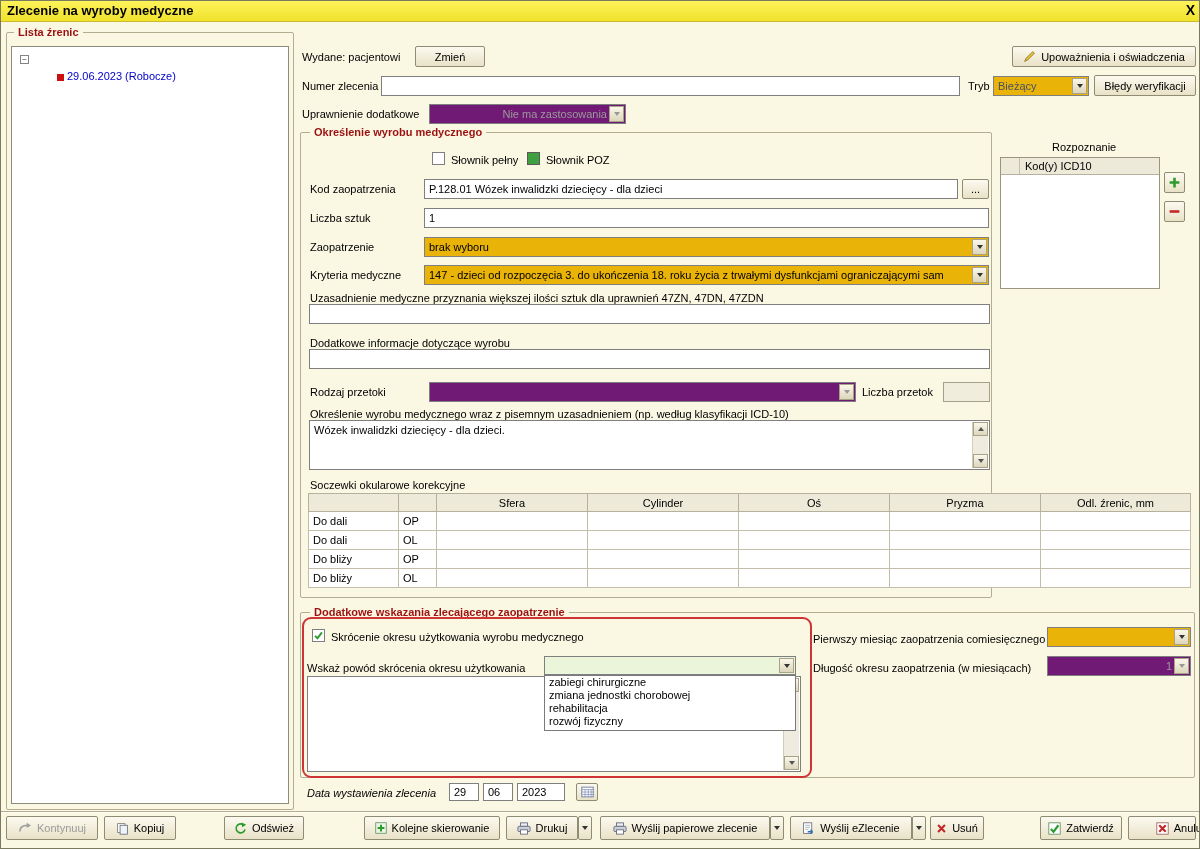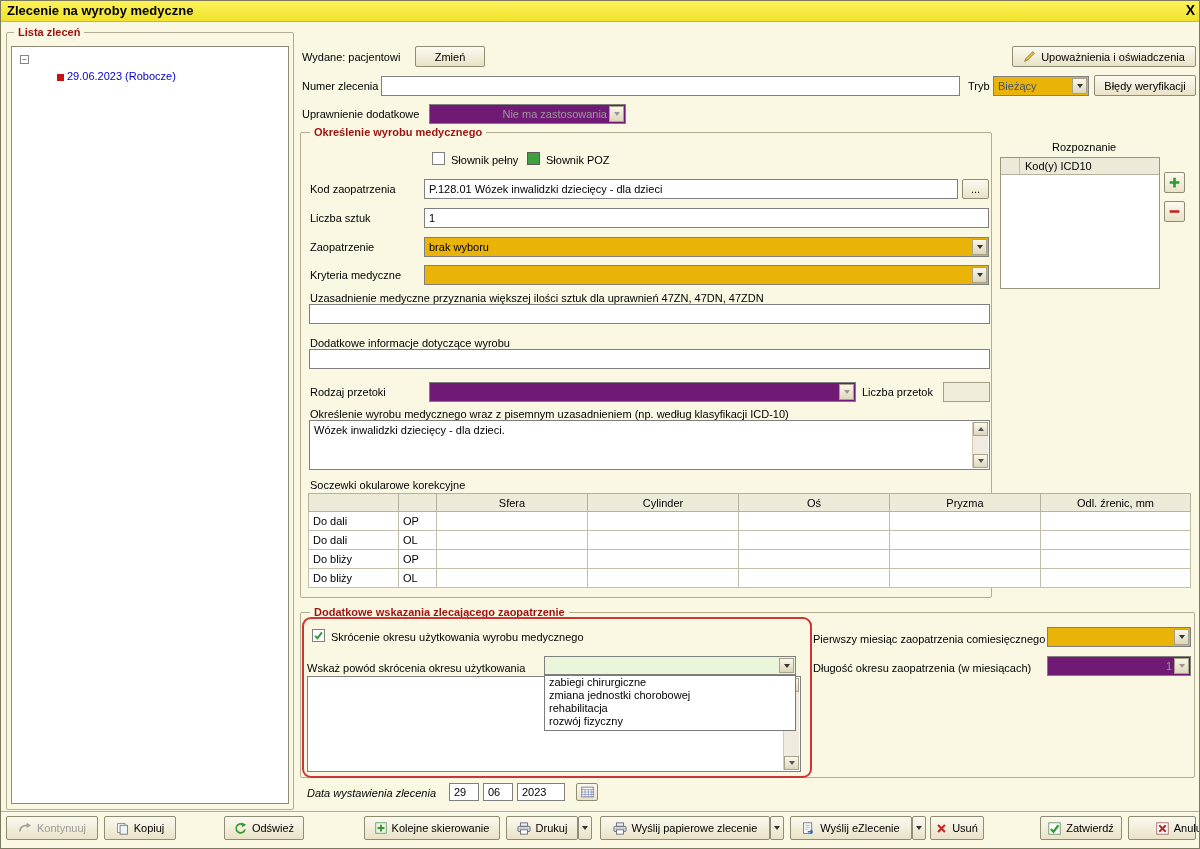--- a/index.html
+++ b/index.html
@@ -100,21 +100,21 @@
 </style>
 </head>
 <body>
 
 <div class="abs titlebar">
   <div class="title-text">Zlecenie na wyroby medyczne</div>
   <div class="close-x">X</div>
 </div>
 
 <div class="abs groupbox" style="left:6px; top:32px; width:288px; height:778px;"></div>
-<div class="abs legend" style="left:14px; top:26px;">Lista zleceń</div>
+<div class="abs legend" style="left:14px; top:26px;">Lista źrenic</div>
 <div class="tree-panel" style="left:11px; top:46px; width:278px; height:758px;">
   <div class="expander" style="left:8px; top:8px;">−</div>
   <div class="red-square" style="left:45px; top:27px;"></div>
   <div class="abs tree-item-label" style="left:55px; top:23px;">29.06.2023 (Robocze)</div>
 </div>
 
 <div class="abs lbl" style="left:302px; top:51px;">Wydane: pacjentowi</div>
 <div class="btn" style="left:415px; top:46px; width:70px; height:21px;">
   <span>Zmień</span>
 </div>
@@ -168,20 +168,21 @@
 <div class="abs lbl" style="left:310px; top:241px;">Zaopatrzenie</div>
 <div class="combo" style="left:424px; top:237px; width:565px; height:20px;">
   <span class="val">brak wyboru</span>
   <span class="cb-arrow">
       <span class="tri"></span>
     </span>
 </div>
 
 <div class="abs lbl" style="left:310px; top:269px;">Kryteria medyczne</div>
 <div class="combo" style="left:424px; top:265px; width:565px; height:20px;">
+  <span class="val">147 - dzieci od rozpoczęcia 3. do ukończenia 18. roku życia z trwałymi dysfunkcjami ograniczającymi sam</span>
   <span class="cb-arrow">
       <span class="tri"></span>
     </span>
 </div>
 
 <div class="abs lbl" style="left:310px; top:292px;">Uzasadnienie medyczne przyznania większej ilości sztuk dla uprawnień 47ZN, 47DN, 47ZDN</div>
 <input class="inp" style="left: 309px; top: 304px; width: 681px; height: 20px;" value="">
 
 <div class="abs lbl" style="left:310px; top:337px;">Dodatkowe informacje dotyczące wyrobu</div>
 <input class="inp" style="left: 309px; top: 349px; width: 681px; height: 20px;" value="">

